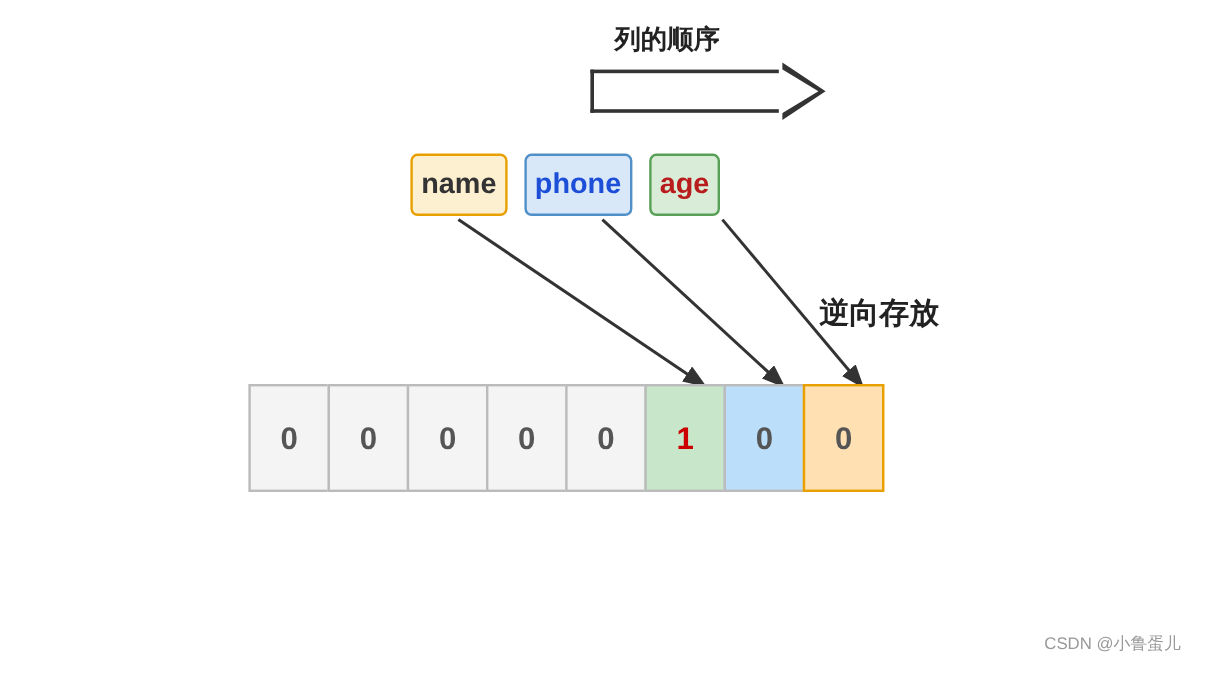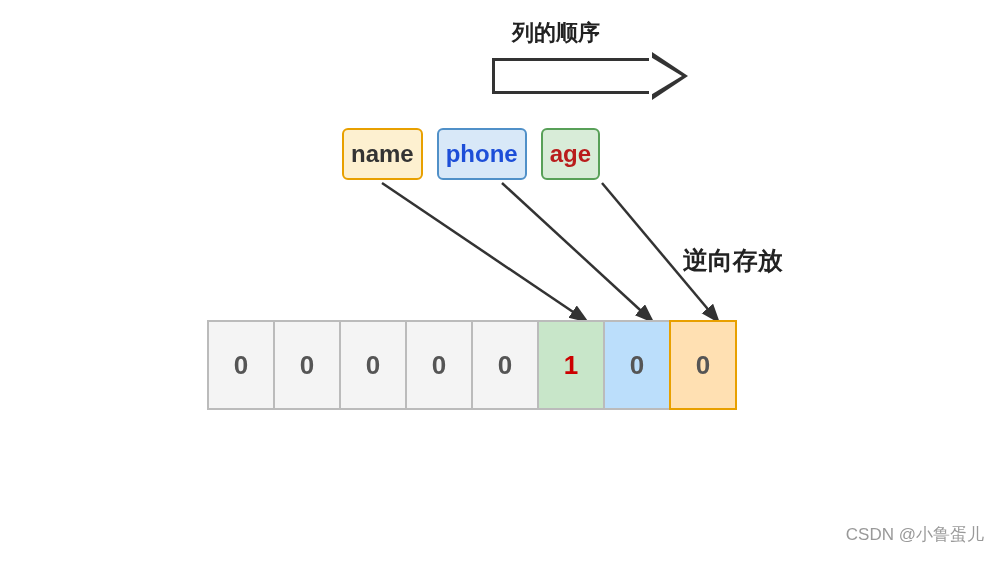--- a/index.html
+++ b/index.html
@@ -169,21 +169,21 @@
       font-size: 22px;
       font-weight: bold;
       color: #222;
     }
 
     
     .watermark {
       position: absolute;
       bottom: 14px;
       right: 20px;
-      font-size: 17px;
+      font-size: 14px;
       color: #999;
     }
   </style>
 </head>
 <body>
 
 <div class="main-container">
 
   <div class="col-order-label">列的顺序</div>
 

